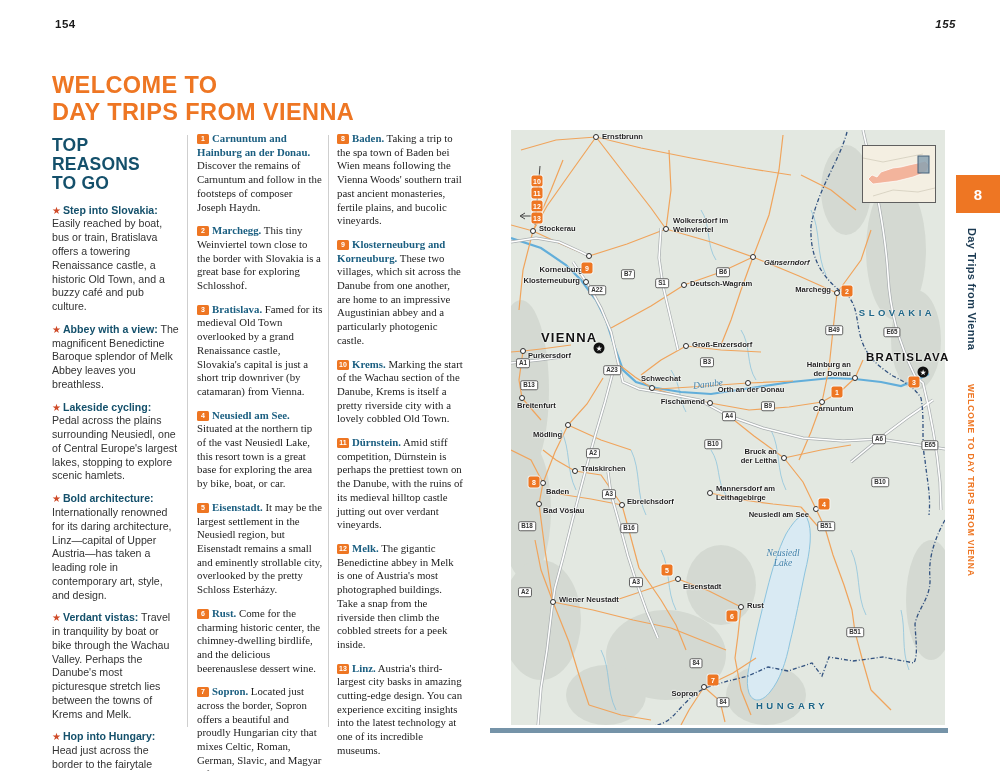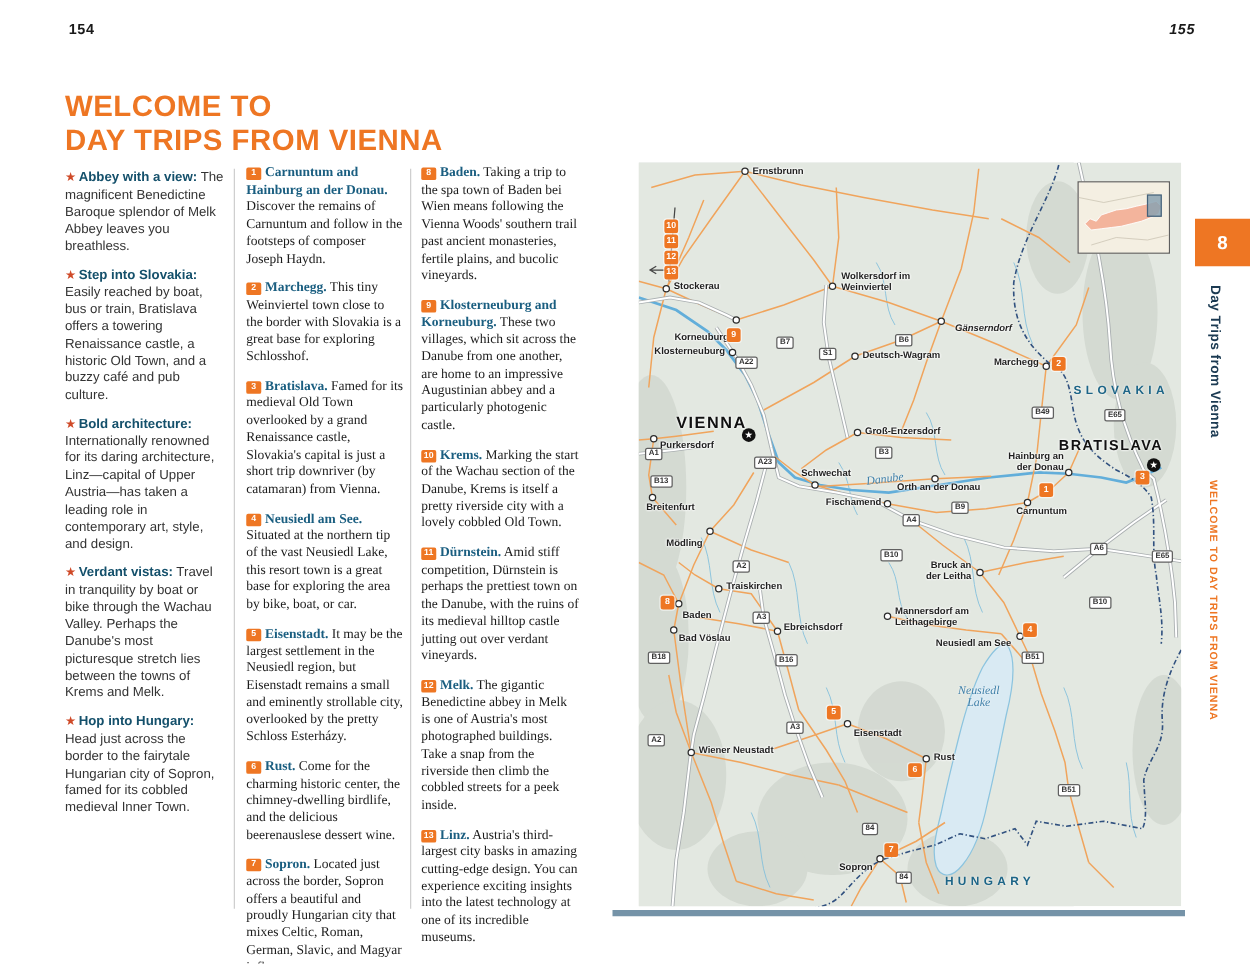--- a/index.html
+++ b/index.html
@@ -63,23 +63,28 @@
 
   <div id="main-title">
     <div>WELCOME TO</div>
     <div>DAY TRIPS FROM VIENNA</div>
   </div>
 
   <div class="vdivider" style="left:187px"></div>
   <div class="vdivider" style="left:328px"></div>
 
   <div id="col-reasons">
+    <div id="reasons-heading">
+      <div>TOP REASONS</div>
+      <div>TO GO</div>
+    </div>
     <div id="reasons-list">
+        <div class="reason"><span class="star">★</span><span class="lead">Step into Slovakia:</span><span> Easily reached by boat, bus or train, Bratislava offers a towering Renaissance castle, a historic Old Town, and a buzzy café and pub culture.</span></div>
         <div class="reason"><span class="star">★</span><span class="lead">Abbey with a view:</span><span> The magnificent Benedictine Baroque splendor of Melk Abbey leaves you breathless.</span></div>
-        <div class="reason"><span class="star">★</span><span class="lead">Step into Slovakia:</span><span> Easily reached by boat, bus or train, Bratislava offers a towering Renaissance castle, a historic Old Town, and a buzzy café and pub culture.</span></div>
+        <div class="reason"><span class="star">★</span><span class="lead">Lakeside cycling:</span><span> Pedal across the plains surrounding Neusiedl, one of Central Europe's largest lakes, stopping to explore scenic hamlets.</span></div>
         <div class="reason"><span class="star">★</span><span class="lead">Bold architecture:</span><span> Internationally renowned for its daring architecture, Linz—capital of Upper Austria—has taken a leading role in contemporary art, style, and design.</span></div>
         <div class="reason"><span class="star">★</span><span class="lead">Verdant vistas:</span><span> Travel in tranquility by boat or bike through the Wachau Valley. Perhaps the Danube's most picturesque stretch lies between the towns of Krems and Melk.</span></div>
         <div class="reason"><span class="star">★</span><span class="lead">Hop into Hungary:</span><span> Head just across the border to the fairytale Hungarian city of Sopron, famed for its cobbled medieval Inner Town.</span></div>
       </div>
   </div>
 
   <div class="destcol" id="dest-col-1">
       <div class="dest"><span class="num">1</span><span class="dname">Carnuntum and Hainburg an der Donau.</span><span> Discover the remains of Carnuntum and follow in the footsteps of composer Joseph Haydn.</span></div>
       <div class="dest"><span class="num">2</span><span class="dname">Marchegg.</span><span> This tiny Weinviertel town close to the border with Slovakia is a great base for exploring Schlosshof.</span></div>
       <div class="dest"><span class="num">3</span><span class="dname">Bratislava.</span><span> Famed for its medieval Old Town overlooked by a grand Renaissance castle, Slovakia's capital is just a short trip downriver (by catamaran) from Vienna.</span></div>
@@ -293,21 +298,21 @@
         <div class="town-dot" style="left: 39px; top: 469px;"></div>
         <div class="town-label" style="left: 48px; top: 466px; transform: none;">Wiener Neustadt</div>
         <div class="town-dot" style="left: 164px; top: 446px;"></div>
         <div class="town-label" style="left: 172px; top: 453px; transform: none;">Eisenstadt</div>
         <div class="town-dot" style="left: 227px; top: 474px;"></div>
         <div class="town-label" style="left: 236px; top: 472px; transform: none;">Rust</div>
         <div class="town-dot" style="left: 190px; top: 554px;"></div>
         <div class="town-label" style="left: 187px; top: 560px; transform: translateX(-100%); text-align: right;">Sopron</div>
         <div class="city-label" style="left: 30px; top: 200px; font-size: 13px; letter-spacing: 1.2px;">VIENNA</div>
         <div class="city-star" style="left: 88px; top: 218px;">★</div>
-        <div class="city-label" style="left: 336px; top: 221px; font-size: 11.5px; letter-spacing: 1.2px;">BRATISLAVA</div>
+        <div class="city-label" style="left: 355px; top: 221px; font-size: 11.5px; letter-spacing: 1.2px;">BRATISLAVA</div>
         <div class="city-star" style="left: 412px; top: 242px;">★</div>
         <div class="shield" style="left: 117px; top: 144px;">B7</div>
         <div class="shield" style="left: 151px; top: 153px;">S1</div>
         <div class="shield" style="left: 212px; top: 142px;">B6</div>
         <div class="shield" style="left: 86px; top: 160px;">A22</div>
         <div class="shield" style="left: 196px; top: 232px;">B3</div>
         <div class="shield" style="left: 12px; top: 233px;">A1</div>
         <div class="shield" style="left: 101px; top: 240px;">A23</div>
         <div class="shield" style="left: 18px; top: 255px;">B13</div>
         <div class="shield" style="left: 218px; top: 286px;">A4</div>

